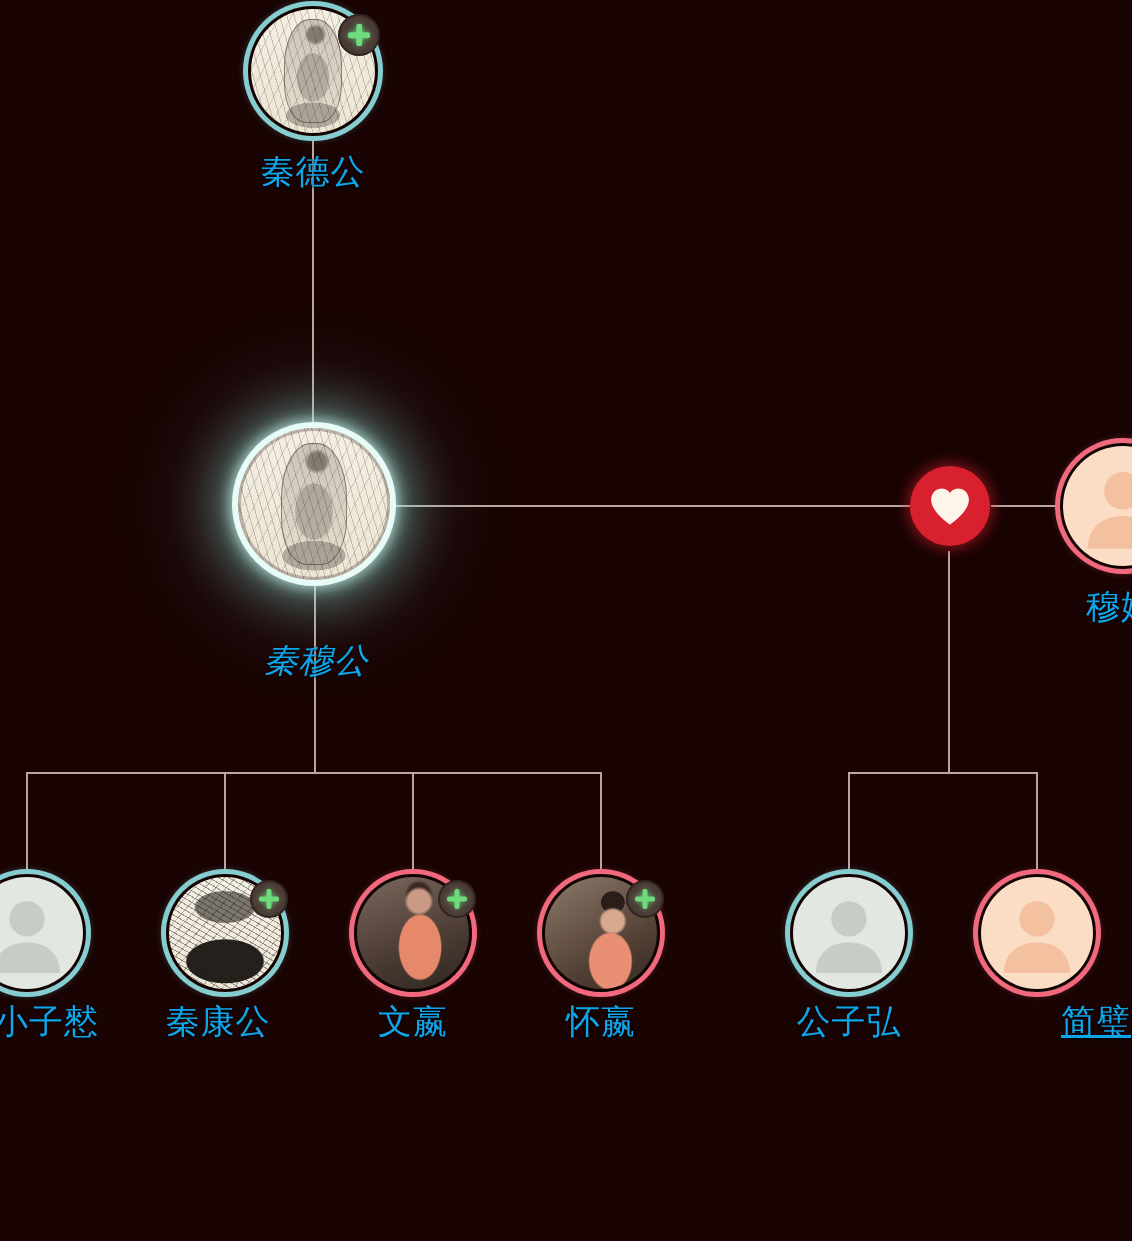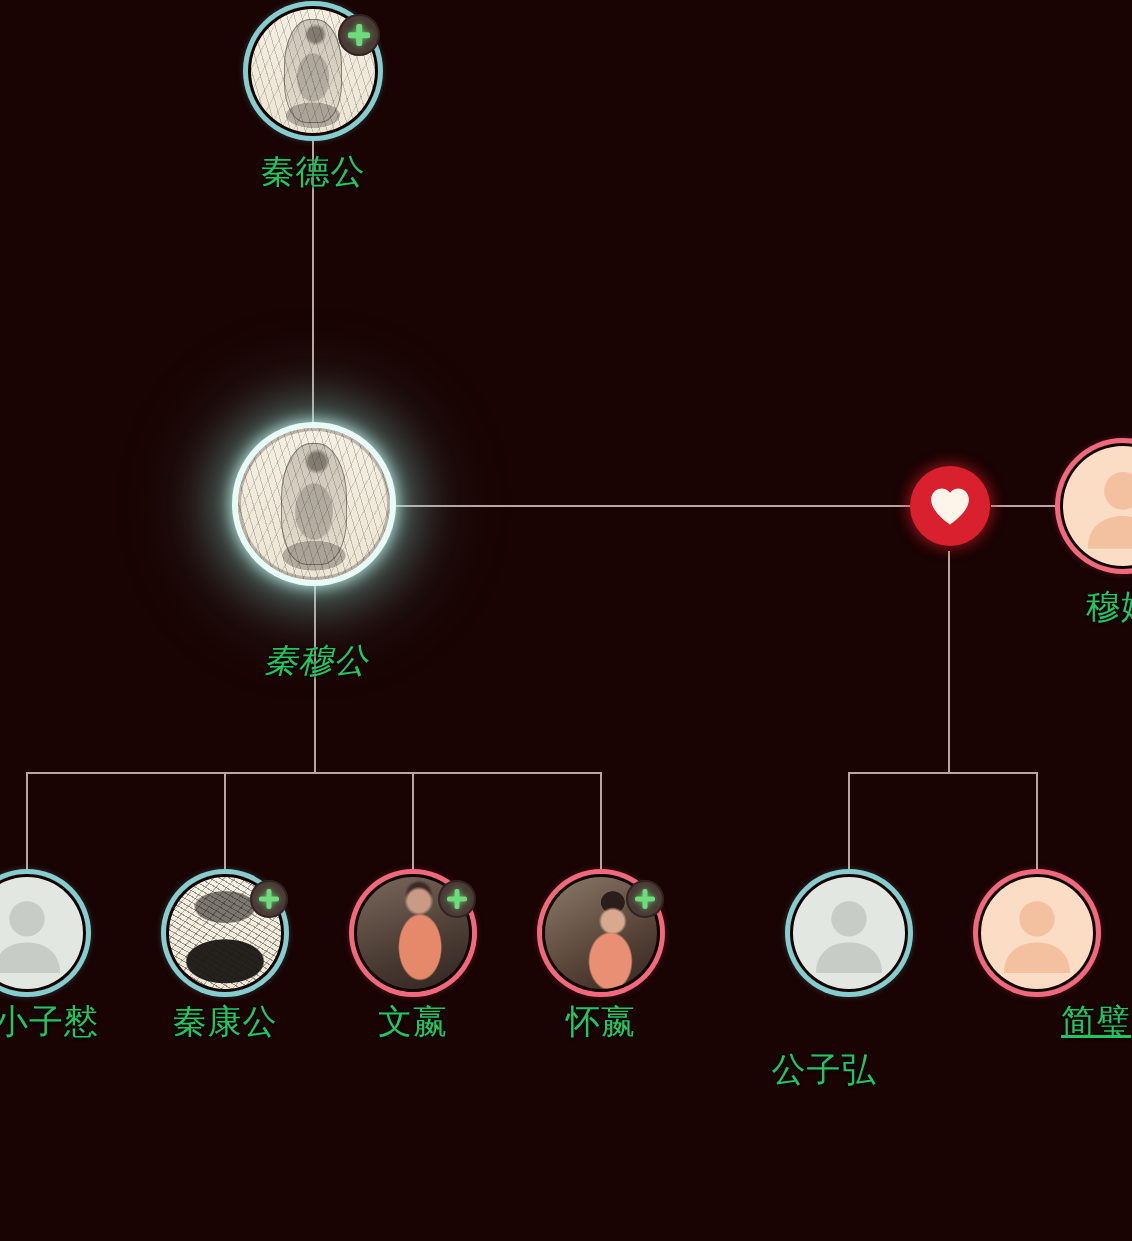--- a/index.html
+++ b/index.html
@@ -167,21 +167,21 @@
     box-shadow: 0 0 14px 3px rgba(217,32,46,.55);
     display: flex;
     align-items: center;
     justify-content: center;
     z-index: 5;
   }
 
   
   .label {
     position: absolute;
-    color: #22c55e;
+    color: #0ea5e9;
     font-size: 34px;
     line-height: 1;
     white-space: nowrap;
     letter-spacing: 1px;
     text-shadow: 0 1px 3px rgba(0,0,0,.85);
     z-index: 7;
   }
   .label.center { transform: translateX(-50%); }
   .label.lcut   { transform: none; }
 </style>
@@ -269,21 +269,21 @@
   <div class="node" style="left:166px; top:874px; width:118px; height:118px;">
     <div class="ring male" style="width:118px; height:118px;">
       <div class="disc">
         <div class="art ink2"></div>
       </div>
     </div>
     <div class="plus" style="right:-4px; top:6px; width:38px; height:38px;">
       <i></i>
     </div>
   </div>
-  <div class="label center" style="left:225px; top:1004px;">秦康公</div>
+  <div class="label center" style="left:218px; top:1004px;">秦康公</div>
 
   <div class="node" style="left:354px; top:874px; width:118px; height:118px;">
     <div class="ring female" style="width:118px; height:118px;">
       <div class="disc">
         <div class="art photo-a"></div>
       </div>
     </div>
     <div class="plus" style="right:-4px; top:6px; width:38px; height:38px;">
       <i></i>
     </div>
@@ -307,21 +307,21 @@
       <div class="disc">
         <div class="art ph-male">
           <svg class="silh" viewBox="0 0 100 100">
             <circle cx="50" cy="38" r="15" fill="#bfc6c0" opacity=".8"></circle>
             <path d="M22 84 C22 66 35 58 50 58 C65 58 78 66 78 84 Z" fill="#bfc6c0" opacity=".8"></path>
           </svg>
         </div>
       </div>
     </div>
   </div>
-  <div class="label center" style="left:824px; top:1004px;margin-top:48px;">公子弘</div>
+  <div class="label center" style="left:849px; top:1004px;">公子弘</div>
 
   <div class="node" style="left:978px; top:874px; width:118px; height:118px;">
     <div class="ring female" style="width:118px; height:118px;">
       <div class="disc">
         <div class="art ph-female">
           <svg class="silh" viewBox="0 0 100 100">
             <circle cx="50" cy="38" r="15" fill="#f0b894" opacity=".75"></circle>
             <path d="M22 84 C22 66 35 58 50 58 C65 58 78 66 78 84 Z" fill="#f0b894" opacity=".75"></path>
           </svg>
         </div>

